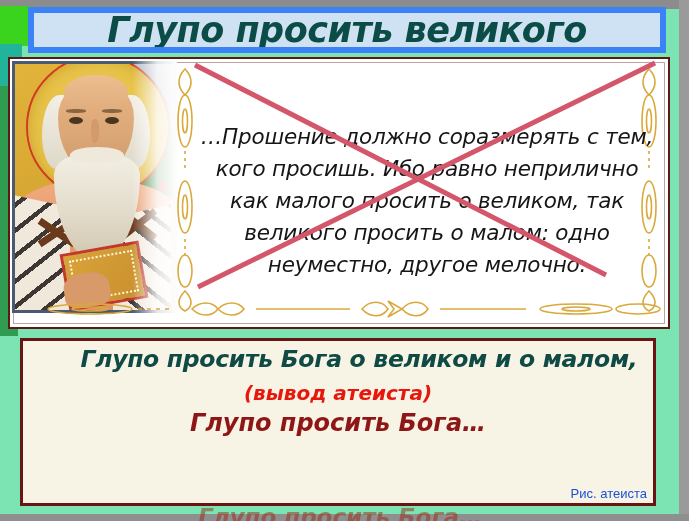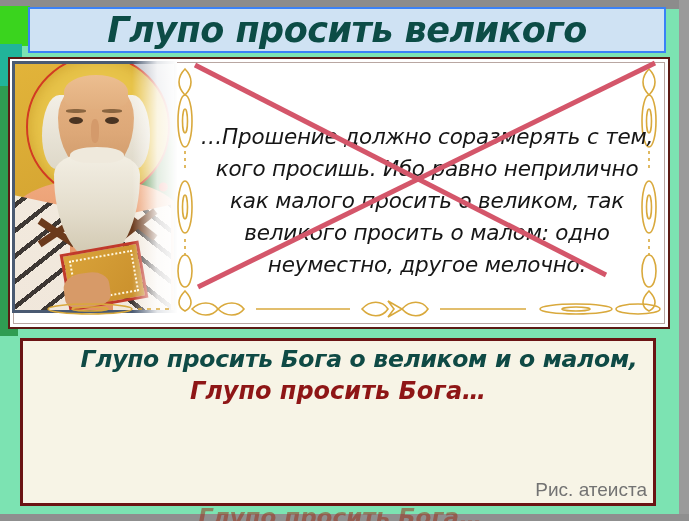--- a/index.html
+++ b/index.html
@@ -59,21 +59,21 @@
     width: 689px; height: 7px;
     background: #8f8f8f;
   }
 
   
   .title-bar {
     position: absolute;
     left: 28px; top: 7px;
     width: 638px; height: 46px;
     background: #cfe2f3;
-    border: 2px solid #3b82f6;
+    border: 6px solid #3b82f6;
     box-sizing: border-box;
     display: flex;
     align-items: center;
     justify-content: center;
     overflow: hidden;
   }
   .title-text {
     font-family: "DejaVu Sans", sans-serif;
     font-style: italic;
     font-weight: bold;
@@ -352,22 +352,22 @@
     font-style: italic;
     font-weight: bold;
     font-size: 24px;
     color: #8e1616;
     text-align: center;
   }
   .credit {
     position: absolute;
     right: 6px; bottom: 2px;
     font-family: "Liberation Sans", sans-serif;
-    font-size: 19px;
-    color: #737373;
+    font-size: 13px;
+    color: #1d4ed8;
   }
 </style>
 </head>
 <body>
 
 <div id="stage">
 
   <div class="bg-mint"></div>
   <div class="bg-gray-top"></div>
   <div class="bg-gray-right"></div>
@@ -464,17 +464,18 @@
     <svg class="cross-svg" viewBox="0 0 662 272">
       <line x1="188" y1="228" x2="645" y2="4" stroke="#d4566a" stroke-width="5"></line>
       <line x1="185" y1="6" x2="596" y2="216" stroke="#d4566a" stroke-width="5"></line>
     </svg>
   </div>
 
   <div class="ghost-text">Глупо просить Бога…</div>
 
   <div class="bottom-panel">
     <div class="line-teal" style="margin-top:4px;margin-left:42px;">Глупо просить Бога о великом и о малом,</div>
+    <div class="lbl-red" style="margin-top:8px;">(вывод атеиста)</div>
     <div class="line-maroon" style="margin-top:4px;">Глупо просить Бога…</div>
     <div class="credit">Рис. атеиста</div>
   </div>
 
 </div>
 
 </body></html>

